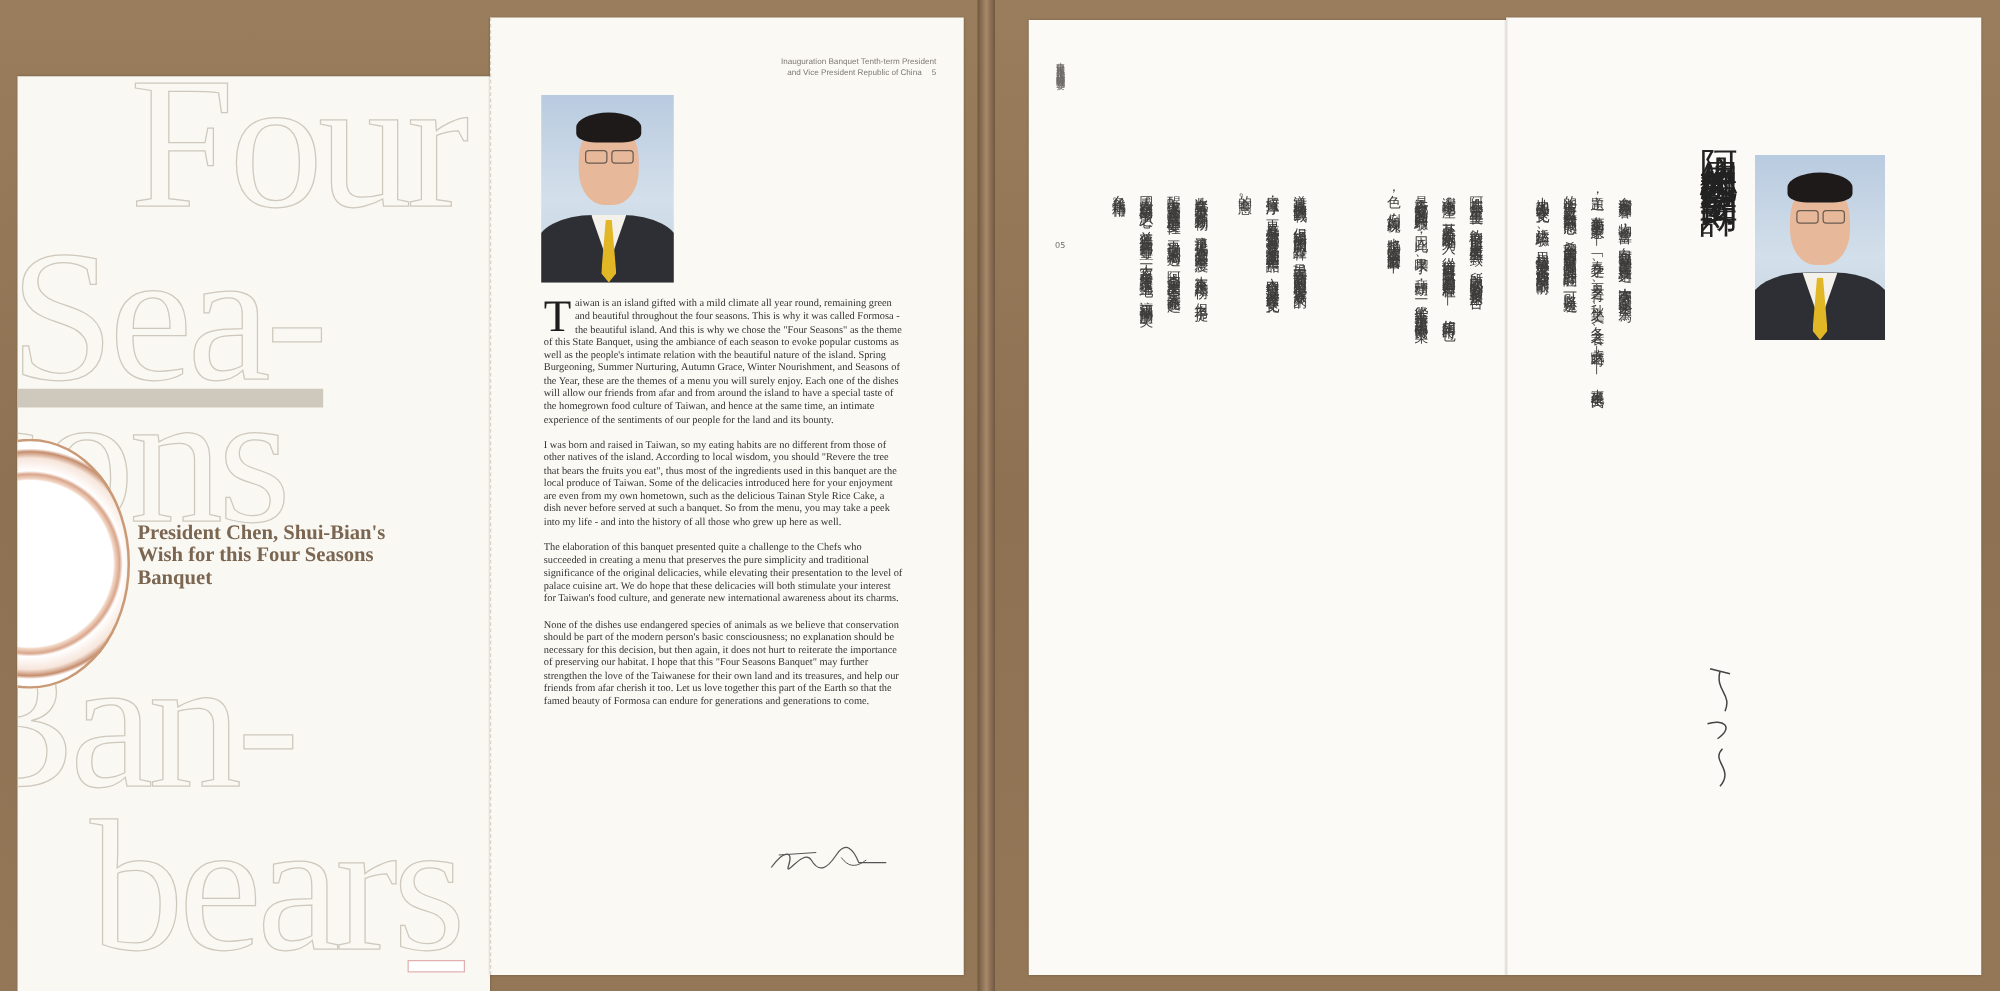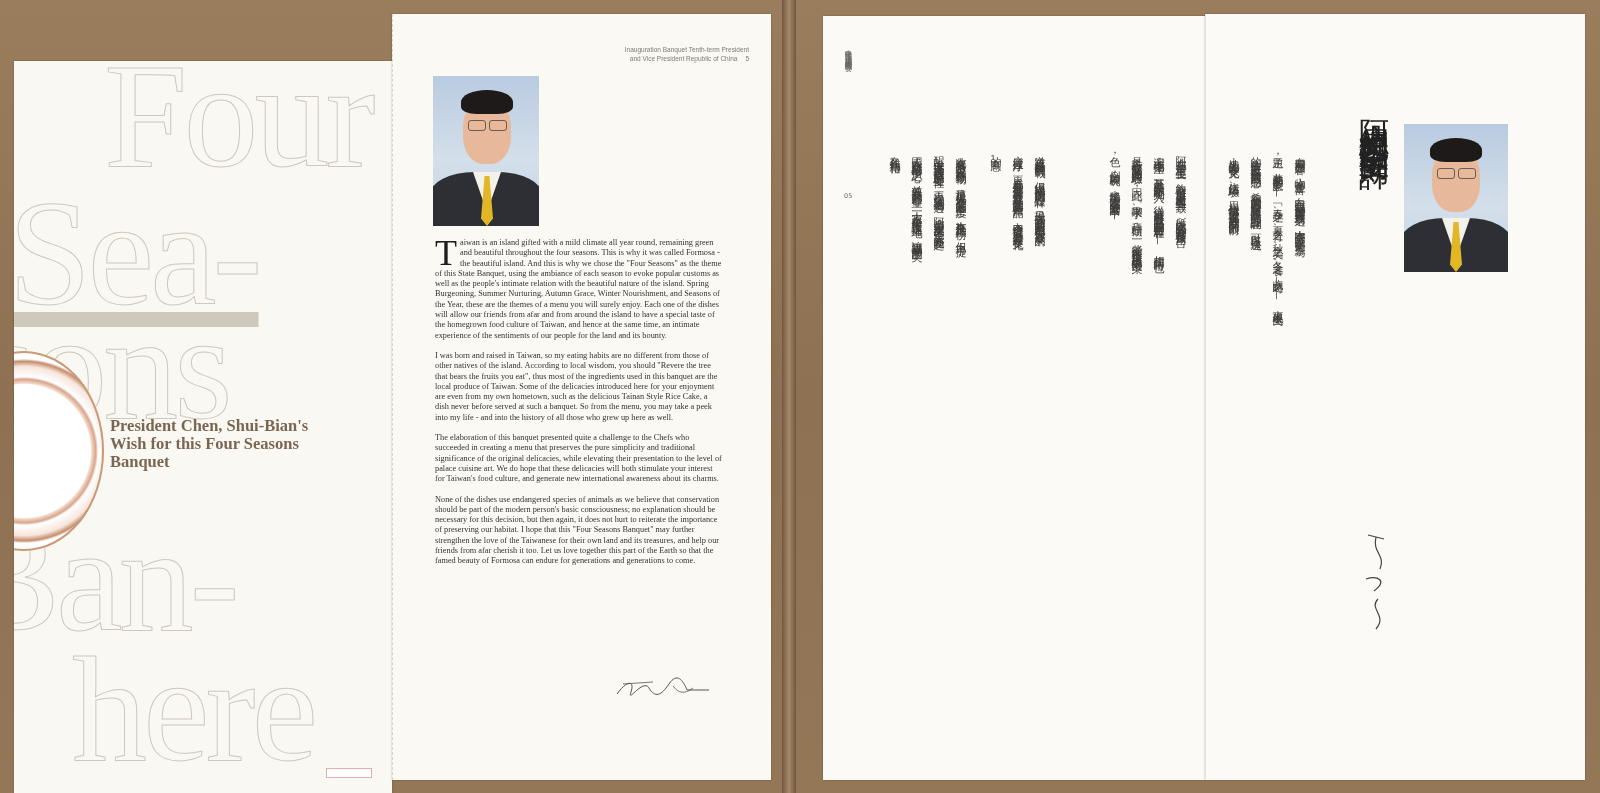--- a/index.html
+++ b/index.html
@@ -43,21 +43,21 @@
 
 <div class="spread left"></div>
 <div class="spread right"></div>
 <div class="gutter"></div>
 
 <div class="page p1">
   <div class="outline" style="left:90px;top:-6px;">Four</div>
   <div class="outline" style="left:-6px;top:132px;text-decoration:underline;">Sea-</div>
   <div class="outline" style="left:-36px;top:246px;">sons</div>
   <div class="outline" style="left:-54px;top:458px;">Ban-</div>
-  <div class="outline" style="left:58px;top:588px;">here</div>
+  <div class="outline" style="left:58px;top:588px;">bears</div>
   <div class="plate"></div>
   <div class="lt-title">President Chen, Shui-Bian's Wish for this Four Seasons Banquet</div>
 </div>
 
 <div class="page p2">
   <div class="runhead">
     <div>Inauguration Banquet Tenth-term President</div>
     <div><span>and Vice President Republic of China</span><span class="pg">5</span></div>
   </div>
   <div class="portrait" style="left:40px;top:62px;width:106px;height:150px;">

